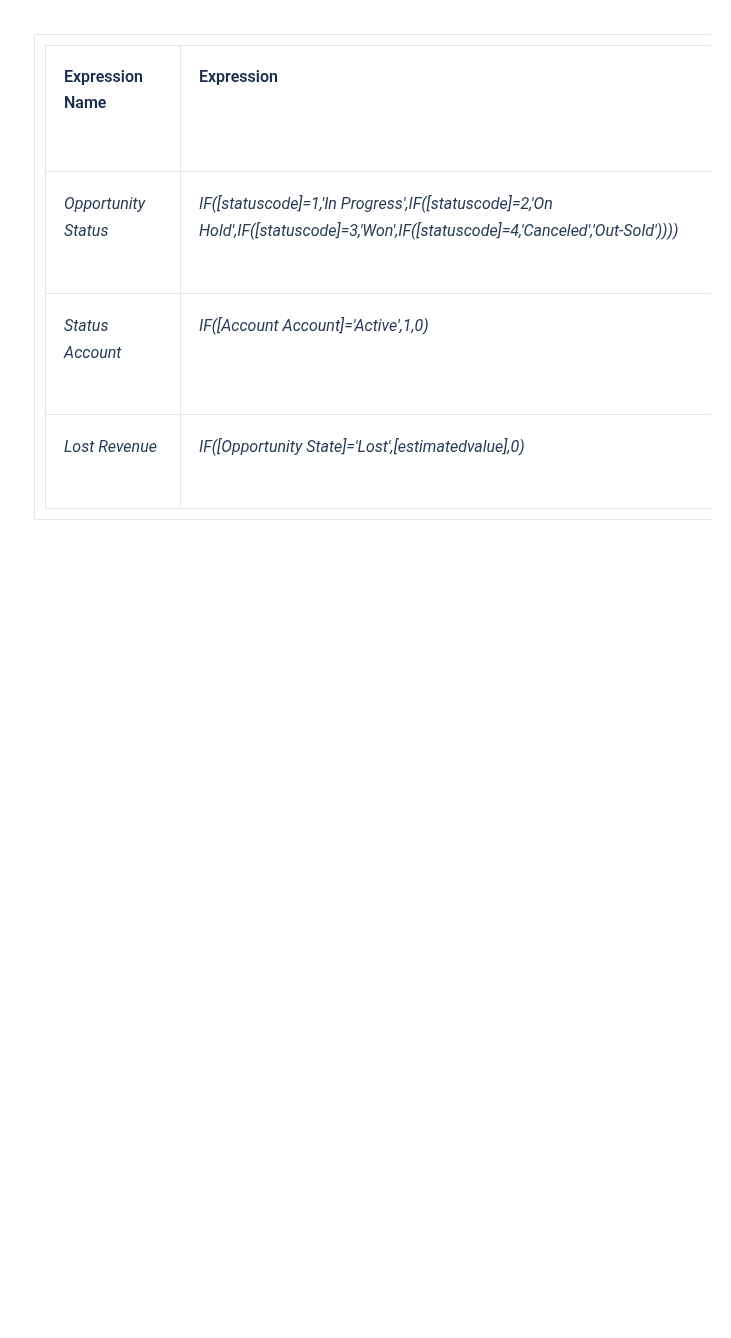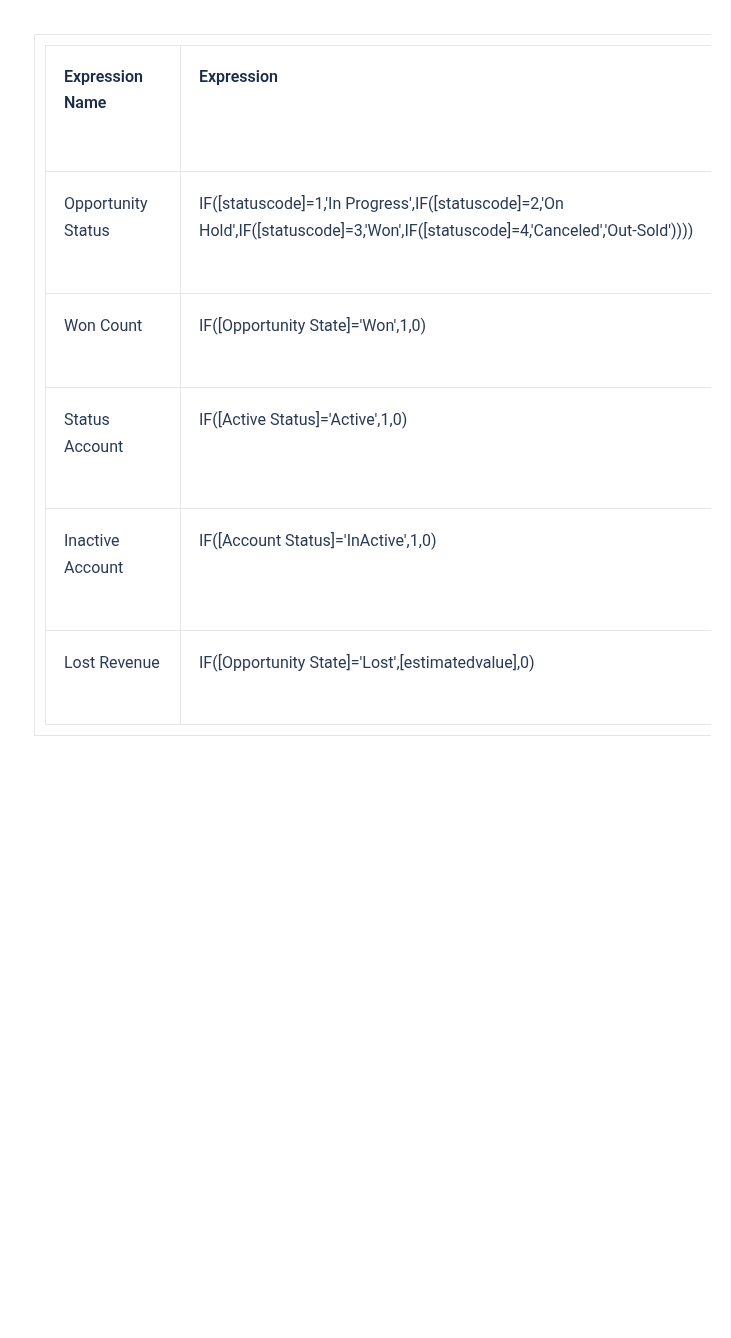--- a/index.html
+++ b/index.html
@@ -35,20 +35,21 @@
       color: #1a2b4a;
       font-size: 16px;
       line-height: 1.6;
       padding-bottom: 56px;
     }
     td {
       font-weight: 400;
       color: #2a3a56;
       font-size: 16px;
       line-height: 1.7;
+      font-style: italic;
     }
     col.name-col {
       width: 135px;
     }
     col.expr-col {
       width: auto;
     }
   </style>
 </head>
 <body>
@@ -64,30 +65,22 @@
         <th>Expression Name</th>
         <th>Expression</th>
       </tr>
     </thead>
     <tbody id="table-body">
     <tr>
           <td>Opportunity Status</td>
           <td>IF([statuscode]=1,'In Progress',IF([statuscode]=2,'On Hold',IF([statuscode]=3,'Won',IF([statuscode]=4,'Canceled','Out-Sold'))))</td>
         </tr>
         <tr>
-          <td>Won Count</td>
-          <td>IF([Opportunity State]='Won',1,0)</td>
-        </tr>
-        <tr>
           <td>Status Account</td>
-          <td>IF([Active Status]='Active',1,0)</td>
-        </tr>
-        <tr>
-          <td>Inactive Account</td>
-          <td>IF([Account Status]='InActive',1,0)</td>
+          <td>IF([Account Account]='Active',1,0)</td>
         </tr>
         <tr>
           <td>Lost Revenue</td>
           <td>IF([Opportunity State]='Lost',[estimatedvalue],0)</td>
         </tr>
       </tbody>
   </table>
 </div>
 
 </body></html>

